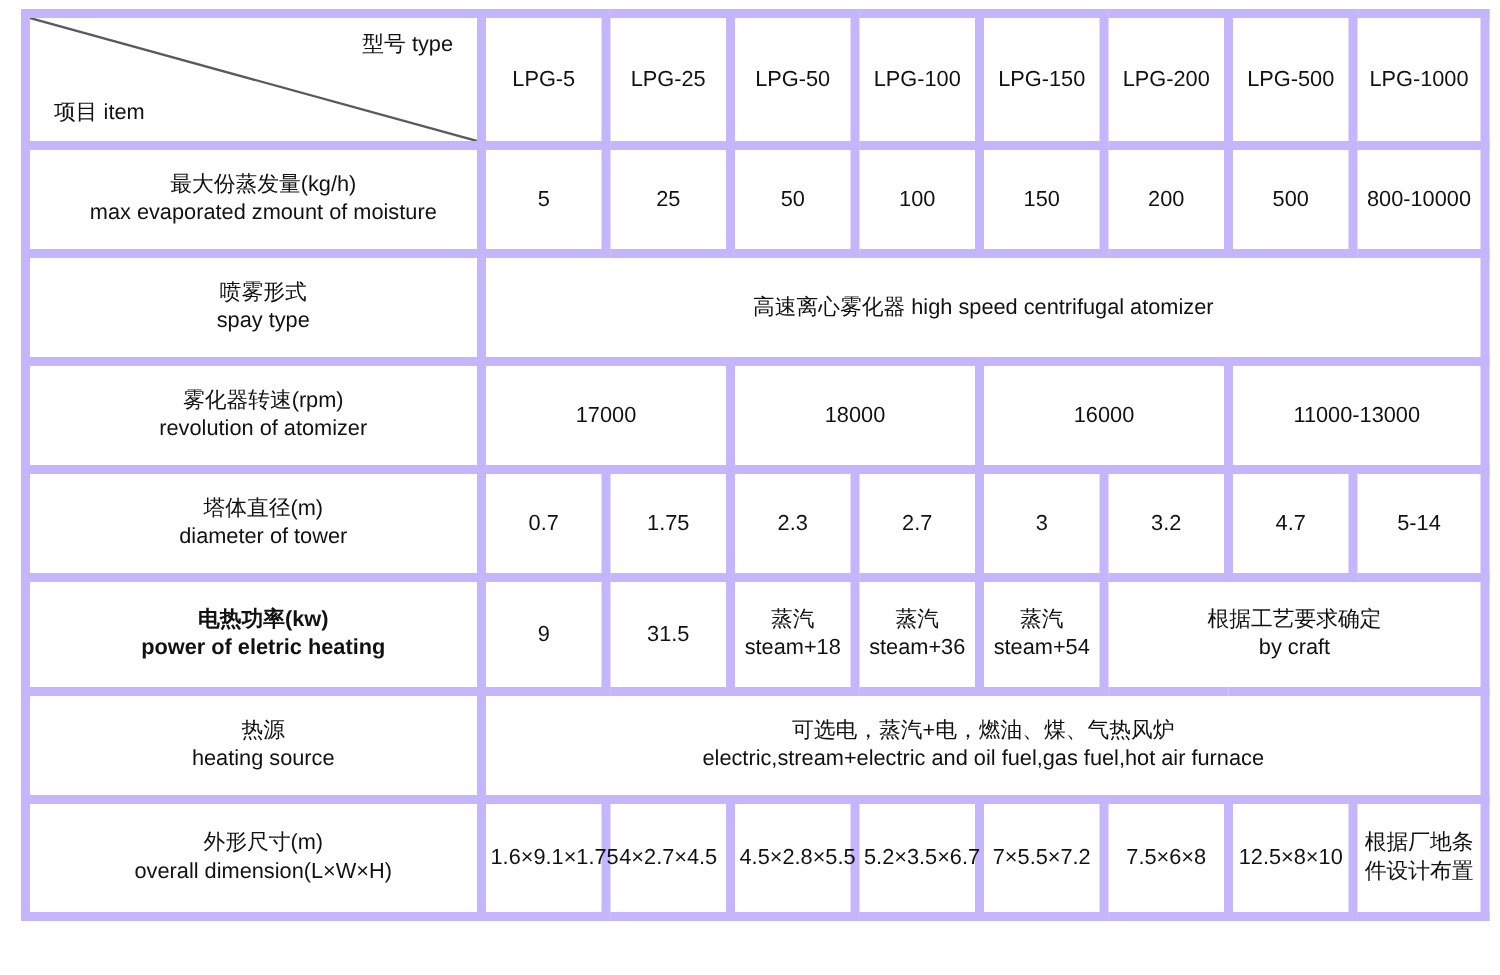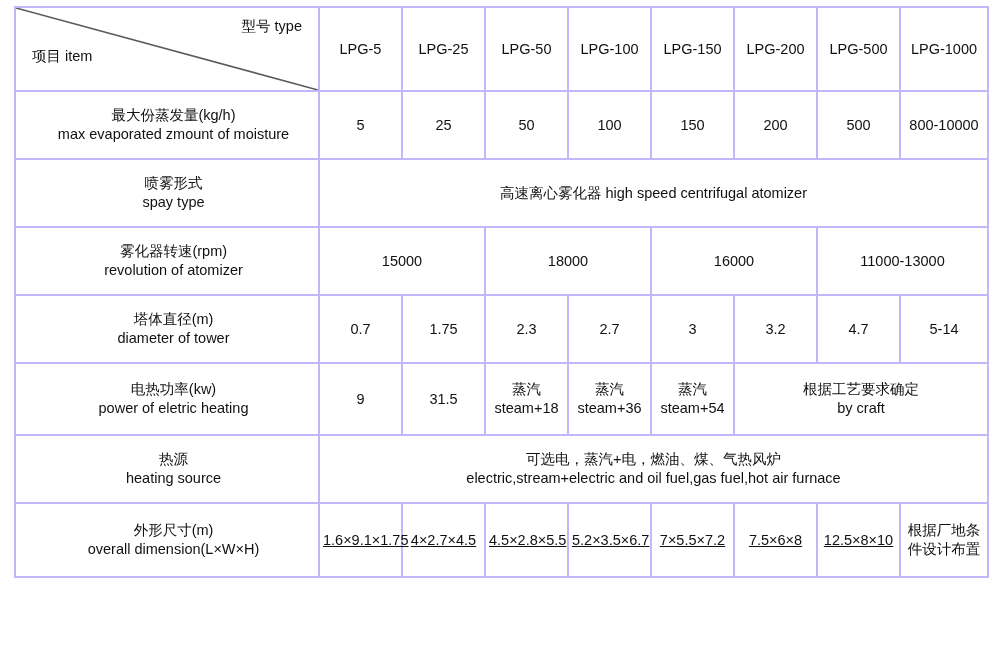--- a/index.html
+++ b/index.html
@@ -19,21 +19,21 @@
     height: 650px;
     box-sizing: border-box;
     padding: 6px 10px 8px 14px;
   }
   table.spec {
     border-collapse: collapse;
     width: 972px;
     table-layout: fixed;
   }
   table.spec td {
-    border: 2px solid #c4b5fd;
+    border: 6px solid #c4b5fd;
     text-align: center;
     vertical-align: middle;
     font-size: 14.5px;
     line-height: 1.28;
     padding: 4px 3px;
     color: #111;
   }
   
   col.c-item   { width: 304px; }
   col.c-model  { width: 83px; }
@@ -54,46 +54,46 @@
   .hdr-corner .type-label {
     position: absolute;
     right: 16px;
     top: 9px;
     font-size: 14.5px;
     white-space: nowrap;
   }
   .hdr-corner .item-label {
     position: absolute;
     left: 16px;
-    bottom: 24px;
+    bottom: 9px;
     font-size: 14.5px;
     white-space: nowrap;
     margin-top: 44px;
   }
   .model-head {
     font-size: 14.5px;
     height: 74px;
   }
   .row-label {
     text-align: left;
     padding-left: 16px !important;
     font-size: 14.5px;
     line-height: 1.45;
   }
   .row-label .ln {
     display: block;
     white-space: nowrap;
   }
   .tall { height: 58px; }
-  .tall2 { height: 62px; }
+  .tall2 { height: 62px; font-weight: bold; }
   .tall3 { height: 64px; }
   .two-line { line-height: 1.45; }
   .two-line span { display: block; white-space: nowrap; }
   .small-fit { font-size: 13.5px; }
-  .smaller-fit { font-size: 12.8px; text-decoration: underline; }
+  .smaller-fit { font-size: 12.8px; }
 </style>
 </head>
 <body>
 
 <div class="sheet">
   <table class="spec">
     <colgroup>
       <col class="c-item">
       <col class="c-model">
         <col class="c-model">
@@ -145,21 +145,21 @@
           <span class="ln">spay type</span>
         </td>
         <td colspan="8">高速离心雾化器 high speed centrifugal atomizer</td>
       </tr>
 
       <tr>
         <td class="row-label tall">
           <span class="ln">雾化器转速(rpm)</span>
           <span class="ln">revolution of atomizer</span>
         </td>
-        <td colspan="2">15000</td>
+        <td colspan="2">17000</td>
         <td colspan="2">18000</td>
         <td colspan="2">16000</td>
         <td colspan="2">11000-13000</td>
       </tr>
 
 
       <tr>
         <td class="row-label tall">
           <span class="ln">塔体直径(m)</span>
           <span class="ln">diameter of tower</span>

